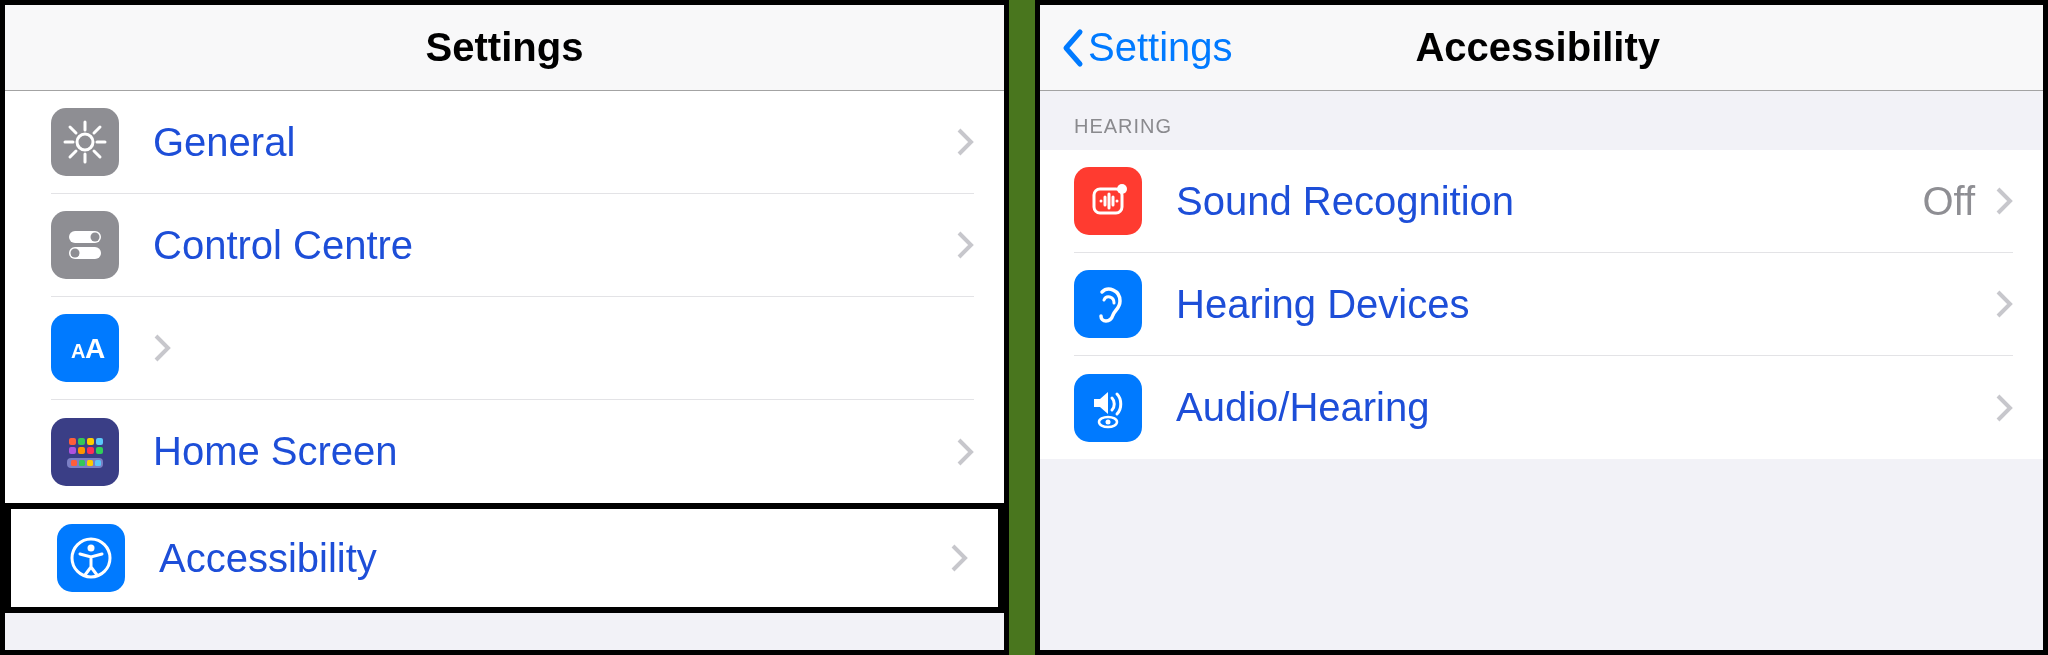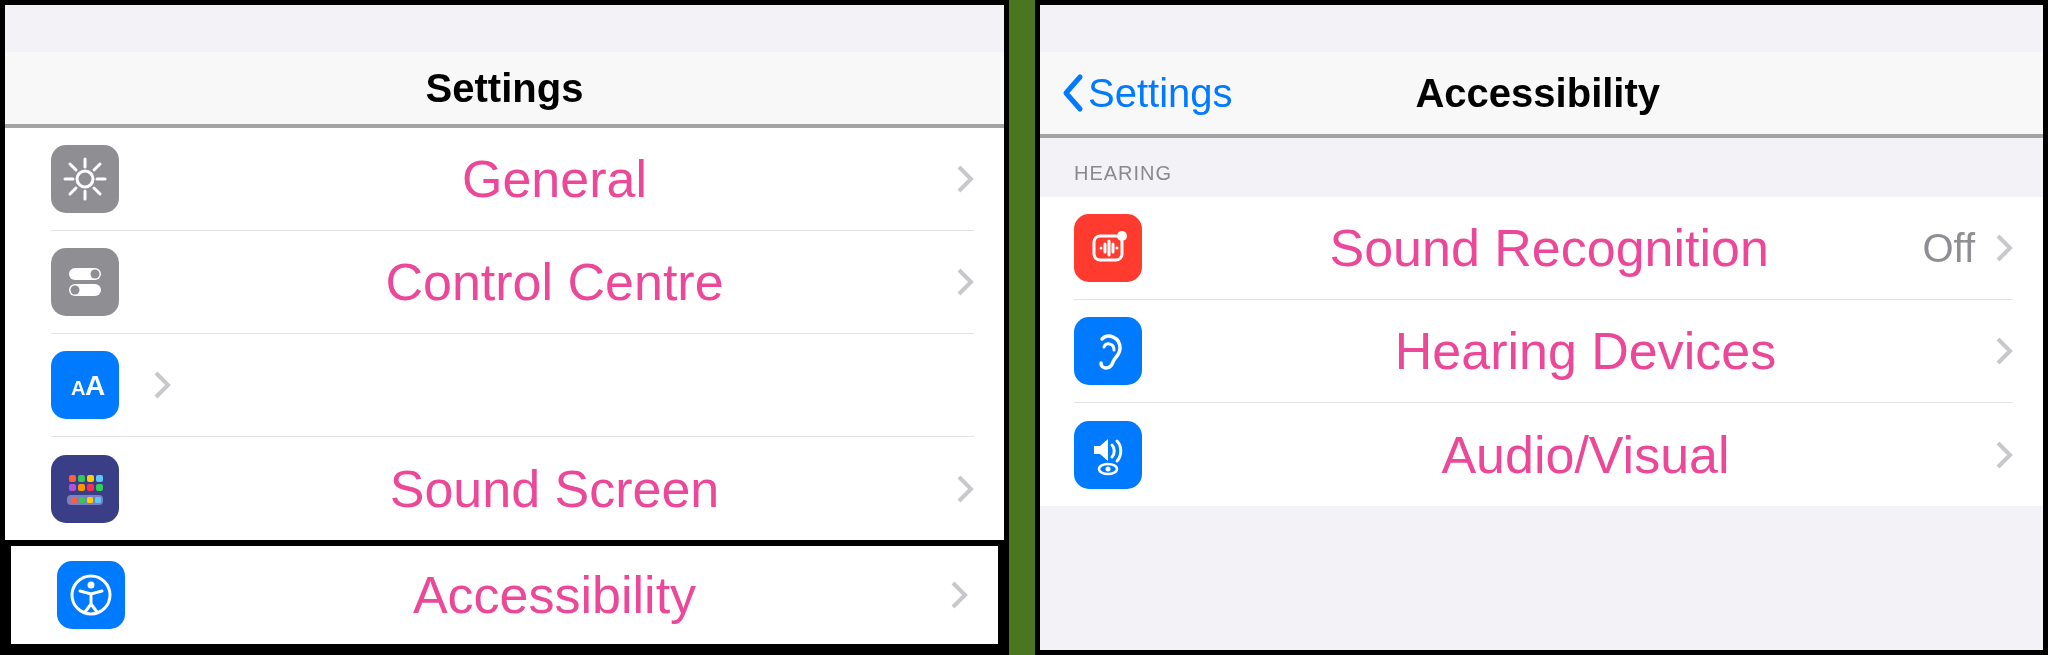--- a/index.html
+++ b/index.html
@@ -18,26 +18,25 @@
   display: flex;
   flex-direction: column;
   overflow: hidden;
 }
 .panel-left { width: 1010px; height: 655px; }
 .panel-right { width: 1014px; height: 655px; }
 
 
 .header {
   background: #f8f8f9;
-  border-bottom: 4px solid #a3a3a3;
+  border-bottom: 1px solid #a3a3a3;
   display: flex;
   align-items: center;
   padding: 0 20px;
   position: relative;
-  margin-top: 47px;
 }
 .panel-left .header { height: 86px; }
 .panel-right .header { height: 86px; }
 
 .header-title {
   flex: 1;
   text-align: center;
   font-size: 40px;
   font-weight: 700;
   color: #000;
@@ -101,24 +100,23 @@
   width: 68px;
   height: 68px;
   border-radius: 15px;
   display: flex;
   align-items: center;
   justify-content: center;
   flex-shrink: 0;
   margin-right: 34px;
 }
 .row-label {
-  font-size: 52px;
-  color: #ec4899;
+  font-size: 40px;
+  color: #1d4ed8;
   flex: 1;
-  text-align: center;
 }
 .row-value {
   font-size: 40px;
   color: #8e8e93;
   margin-right: 20px;
 }
 .chevron {
   width: 18px;
   height: 30px;
   flex-shrink: 0;
@@ -208,21 +206,21 @@
               <rect x="17" y="19" width="7" height="7" rx="2" fill="#ff9500"></rect>
               <rect x="26" y="19" width="7" height="7" rx="2" fill="#ff2d55"></rect>
               <rect x="35" y="19" width="7" height="7" rx="2" fill="#30d158"></rect>
             <rect x="6" y="30" width="36" height="10" rx="4" fill="#7b7fc4"></rect>
             <rect x="10" y="32" width="6" height="6" rx="1.5" fill="#ff5e3a"></rect>
               <rect x="18" y="32" width="6" height="6" rx="1.5" fill="#34c759"></rect>
               <rect x="26" y="32" width="6" height="6" rx="1.5" fill="#ffcc00"></rect>
               <rect x="34" y="32" width="6" height="6" rx="1.5" fill="#5ac8fa"></rect>
           </svg>
         </div>
-        <div class="row-label">Sound Screen</div>
+        <div class="row-label">Home Screen</div>
         <svg class="chevron" viewBox="0 0 18 30">
             <path d="M3 3l12 12L3 27"></path>
           </svg>
       </div>
     </div>
 
     <div class="row row-highlighted no-border">
       <div class="row-inner">
         <div class="row-icon ic-accessibility">
           <svg viewBox="0 0 48 48">
@@ -293,21 +291,21 @@
     <div class="row no-border">
       <div class="row-inner">
         <div class="row-icon ic-audiovisual">
           <svg viewBox="0 0 48 48">
               <path d="M10 15h6l8-7v22l-8-7h-6z" fill="#fff"></path>
               <path d="M28 14c3 3 3 9 0 12M33 10c5 5 5 15 0 20" fill="none" stroke="#fff" stroke-width="3" stroke-linecap="round"></path>
               <ellipse cx="24" cy="38" rx="9" ry="5" fill="none" stroke="#fff" stroke-width="2.5"></ellipse>
               <circle cx="24" cy="38" r="2.5" fill="#fff"></circle>
             </svg>
         </div>
-        <div class="row-label">Audio/Visual</div>
+        <div class="row-label">Audio/Hearing</div>
         <svg class="chevron" viewBox="0 0 18 30">
             <path d="M3 3l12 12L3 27"></path>
           </svg>
       </div>
     </div>
 
 
   </div>
 </div>
 

